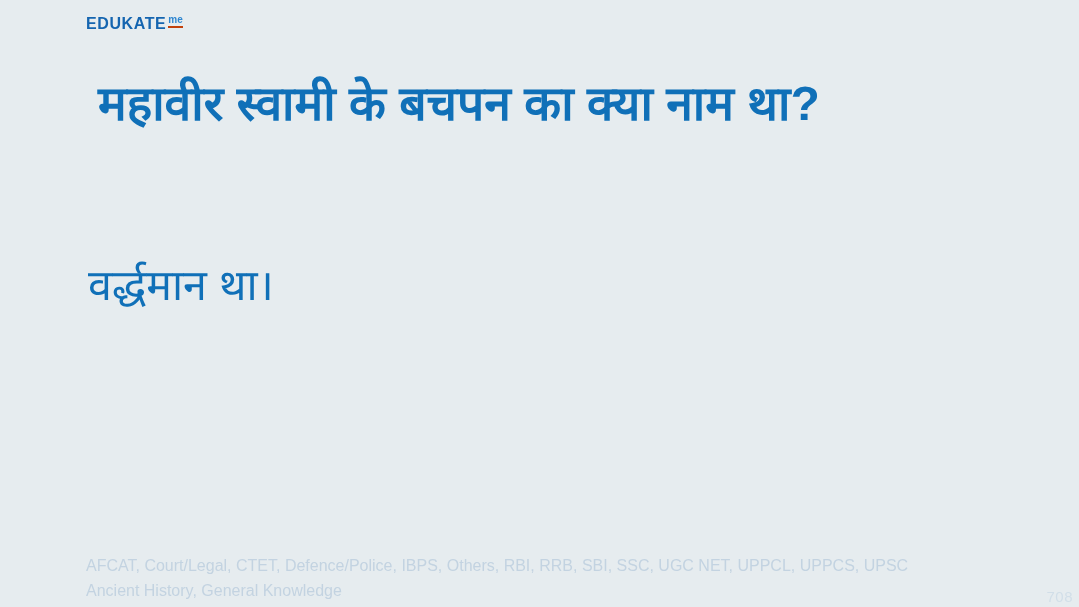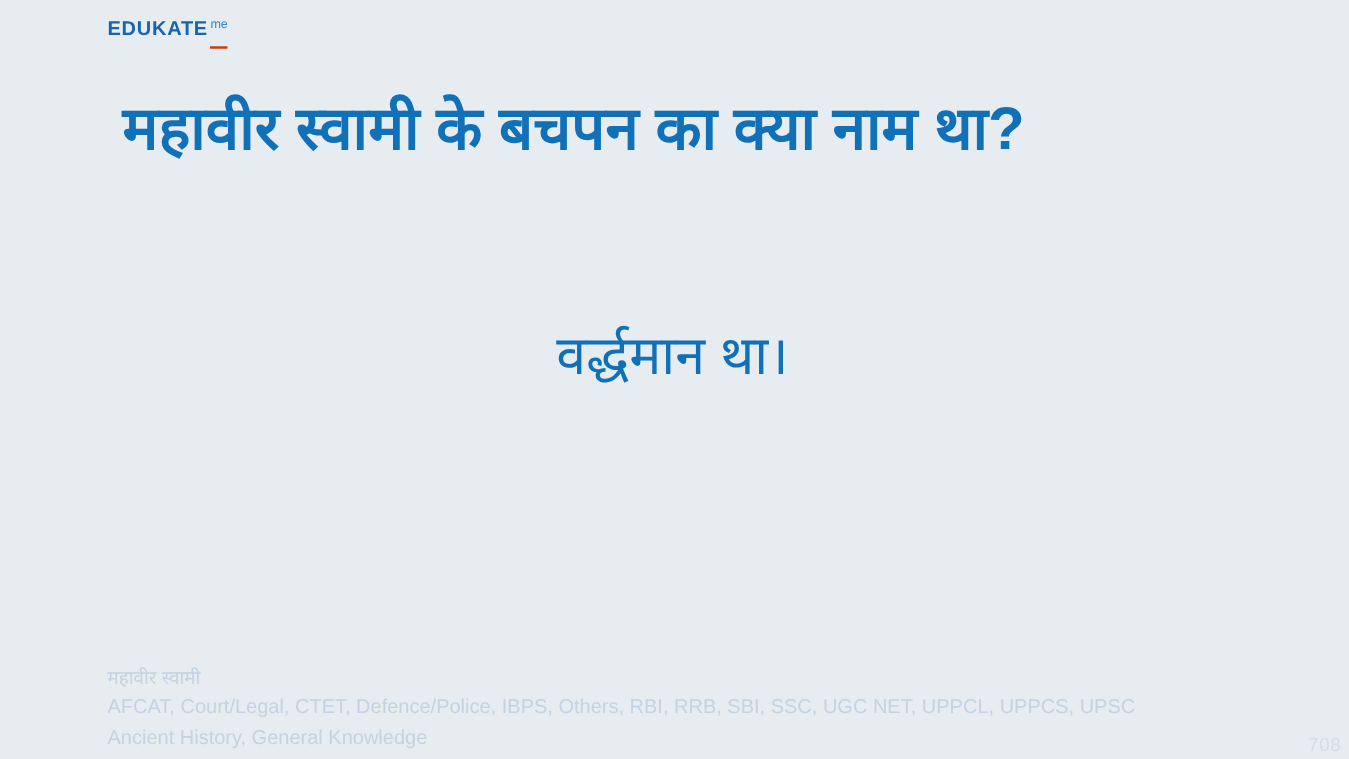--- a/index.html
+++ b/index.html
@@ -34,27 +34,27 @@
   }
   #brand-logo .brand-main {
     font-family: "Liberation Sans", "DejaVu Sans", sans-serif;
     font-weight: bold;
     font-size: 16px;
     letter-spacing: 0.6px;
     color: #1565b0;
   }
   #brand-logo .brand-sup {
     font-family: "Liberation Sans", "DejaVu Sans", sans-serif;
-    font-weight: normal;
+    font-weight: bold;
     font-size: 10px;
     color: #2f86d0;
     margin-left: 2px;
     margin-top: -1px;
     border-bottom: 2px solid #c2410c;
-    padding-bottom: 12px;
+    padding-bottom: 1px;
     line-height: 1;
   }
 
   
   #question-heading {
     position: absolute;
     left: 86px;
     top: 58px;
     width: 900px;
     margin: 12px;
@@ -71,21 +71,20 @@
     position: absolute;
     left: 88px;
     top: 258px;
     width: 900px;
     margin: 0;
     font-family: "Liberation Sans", "DejaVu Sans", sans-serif;
     font-weight: normal;
     font-size: 43px;
     line-height: 1.3;
     color: #1070b8;
-    text-align: center;
   }
 
   
   #footer-meta {
     position: absolute;
     left: 86px;
     bottom: 4px;
     width: 960px;
   }
   #footer-meta .meta-line {
@@ -124,20 +123,19 @@
   <div id="brand-logo">
     <span class="brand-main">EDUKATE</span>
     <span class="brand-sup">me</span>
   </div>
 
   <h1 id="question-heading">महावीर स्वामी के बचपन का क्या नाम था?</h1>
 
   <p id="answer-text">वर्द्धमान था।</p>
 
   <div id="footer-meta">
-    <div class="meta-line meta-topic">महावीर स्वामी</div>
     <div class="meta-line meta-exams">AFCAT, Court/Legal, CTET, Defence/Police, IBPS, Others, RBI, RRB, SBI, SSC, UGC NET, UPPCL, UPPCS, UPSC</div>
     <div class="meta-line meta-category">Ancient History, General Knowledge</div>
   </div>
 
   <div id="page-watermark">708</div>
 
 </div>
 
 </body></html>

